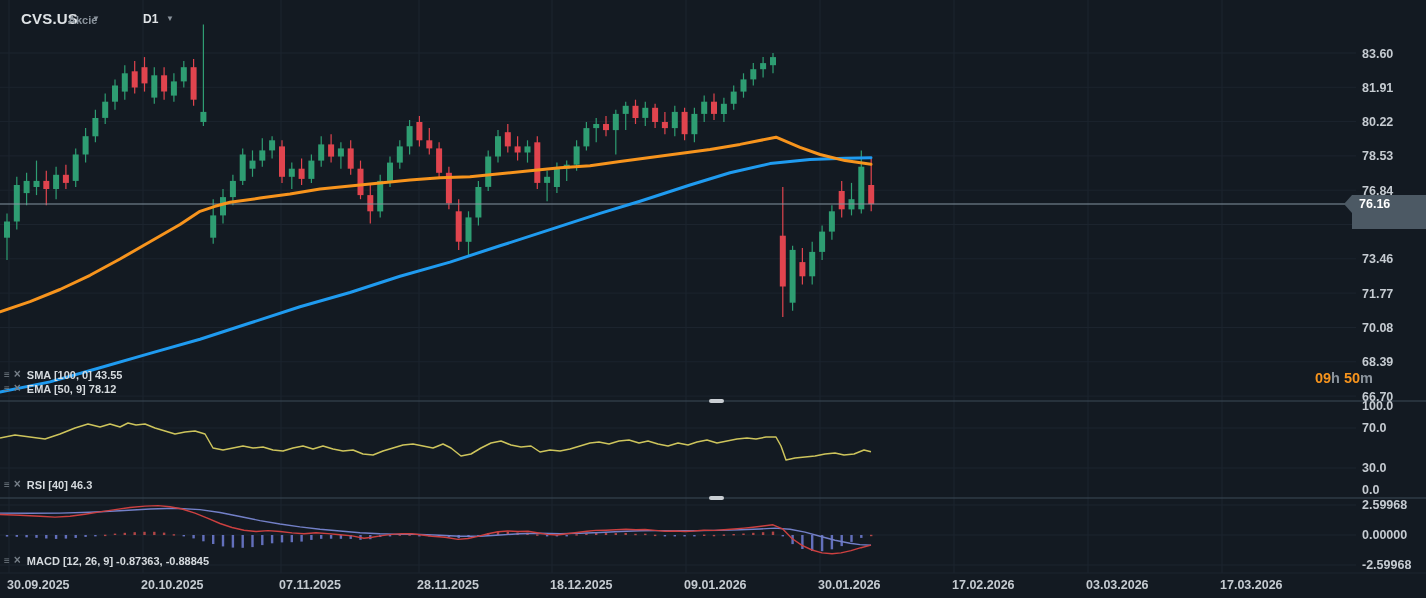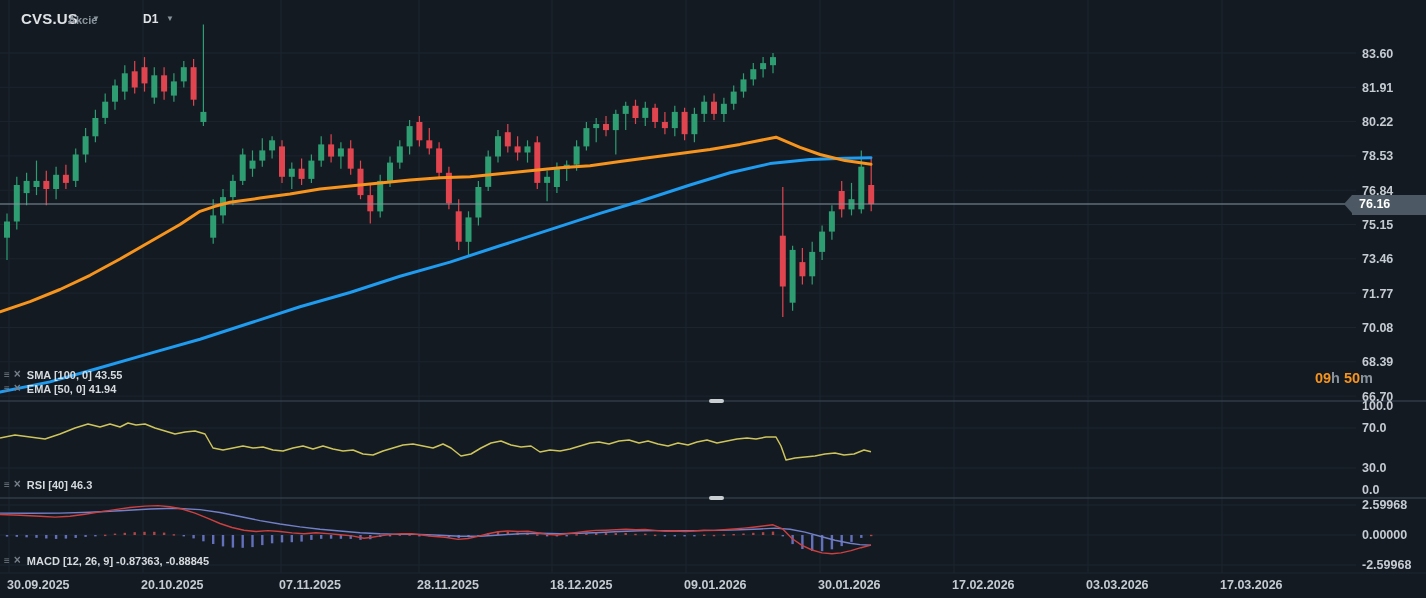--- a/index.html
+++ b/index.html
@@ -16,21 +16,21 @@
   .tf{position:absolute;left:143px;top:12px;font-size:12px;font-weight:bold;color:#dfe3e6;text-align:center;}
   .legend-row{position:absolute;height:13px;font-size:11px;font-weight:bold;color:#d5dade;display:flex;align-items:center;}
   .legend-row .ic{color:#767f88;font-size:10px;margin-right:4px;cursor:pointer;line-height:11px;}
   .legend-row .ic.x{font-size:12px;font-weight:bold;margin-right:6px;}
   .lg-sma{left:4px;top:368px;}
   .lg-ema{left:4px;top:382px;}
   .lg-rsi{left:4px;top:478px;}
   .lg-macd{left:4px;top:554px;}
   .countdown{right:53px;top:370px;font-size:14.5px;font-weight:bold;color:#f7941d;}
   .countdown .unit{color:#8a939c;}
-  .price-badge{left:1352px;top:195px;width:74px;height:20px;background:#4c5964;color:#ffffff;
+  .price-badge{left:1352px;top:195px;width:74px;height:34px;background:#4c5964;color:#ffffff;
      font-size:12.5px;font-weight:bold;line-height:18px;padding-left:7px;box-sizing:border-box;}
   .price-badge::before{content:"";position:absolute;left:-8px;top:0;width:0;height:0;
      border-top:9px solid transparent;border-bottom:9px solid transparent;border-right:8px solid #4c5964;}
 </style>
 </head>
 <body>
 
 <div id="app">
   <svg id="chart" width="1426" height="598" viewBox="0 0 1426 598">
       <line x1="9" y1="0" x2="9" y2="573" stroke="#1c242e" stroke-width="1"></line>
@@ -384,21 +384,21 @@
   </div>
 
   <div class="ov legend-row lg-sma">
     <span class="ic">≡</span>
     <span class="ic x">×</span>
     <span>SMA [100, 0] 43.55</span>
   </div>
   <div class="ov legend-row lg-ema">
     <span class="ic">≡</span>
     <span class="ic x">×</span>
-    <span>EMA [50, 0] 41.94</span>
+    <span>EMA [50, 9] 78.12</span>
   </div>
   <div class="ov legend-row lg-rsi">
     <span class="ic">≡</span>
     <span class="ic x">×</span>
     <span>RSI [40] 46.3</span>
   </div>
   <div class="ov legend-row lg-macd">
     <span class="ic">≡</span>
     <span class="ic x">×</span>
     <span>MACD [12, 26, 9] -0.87363, -0.88845</span>

